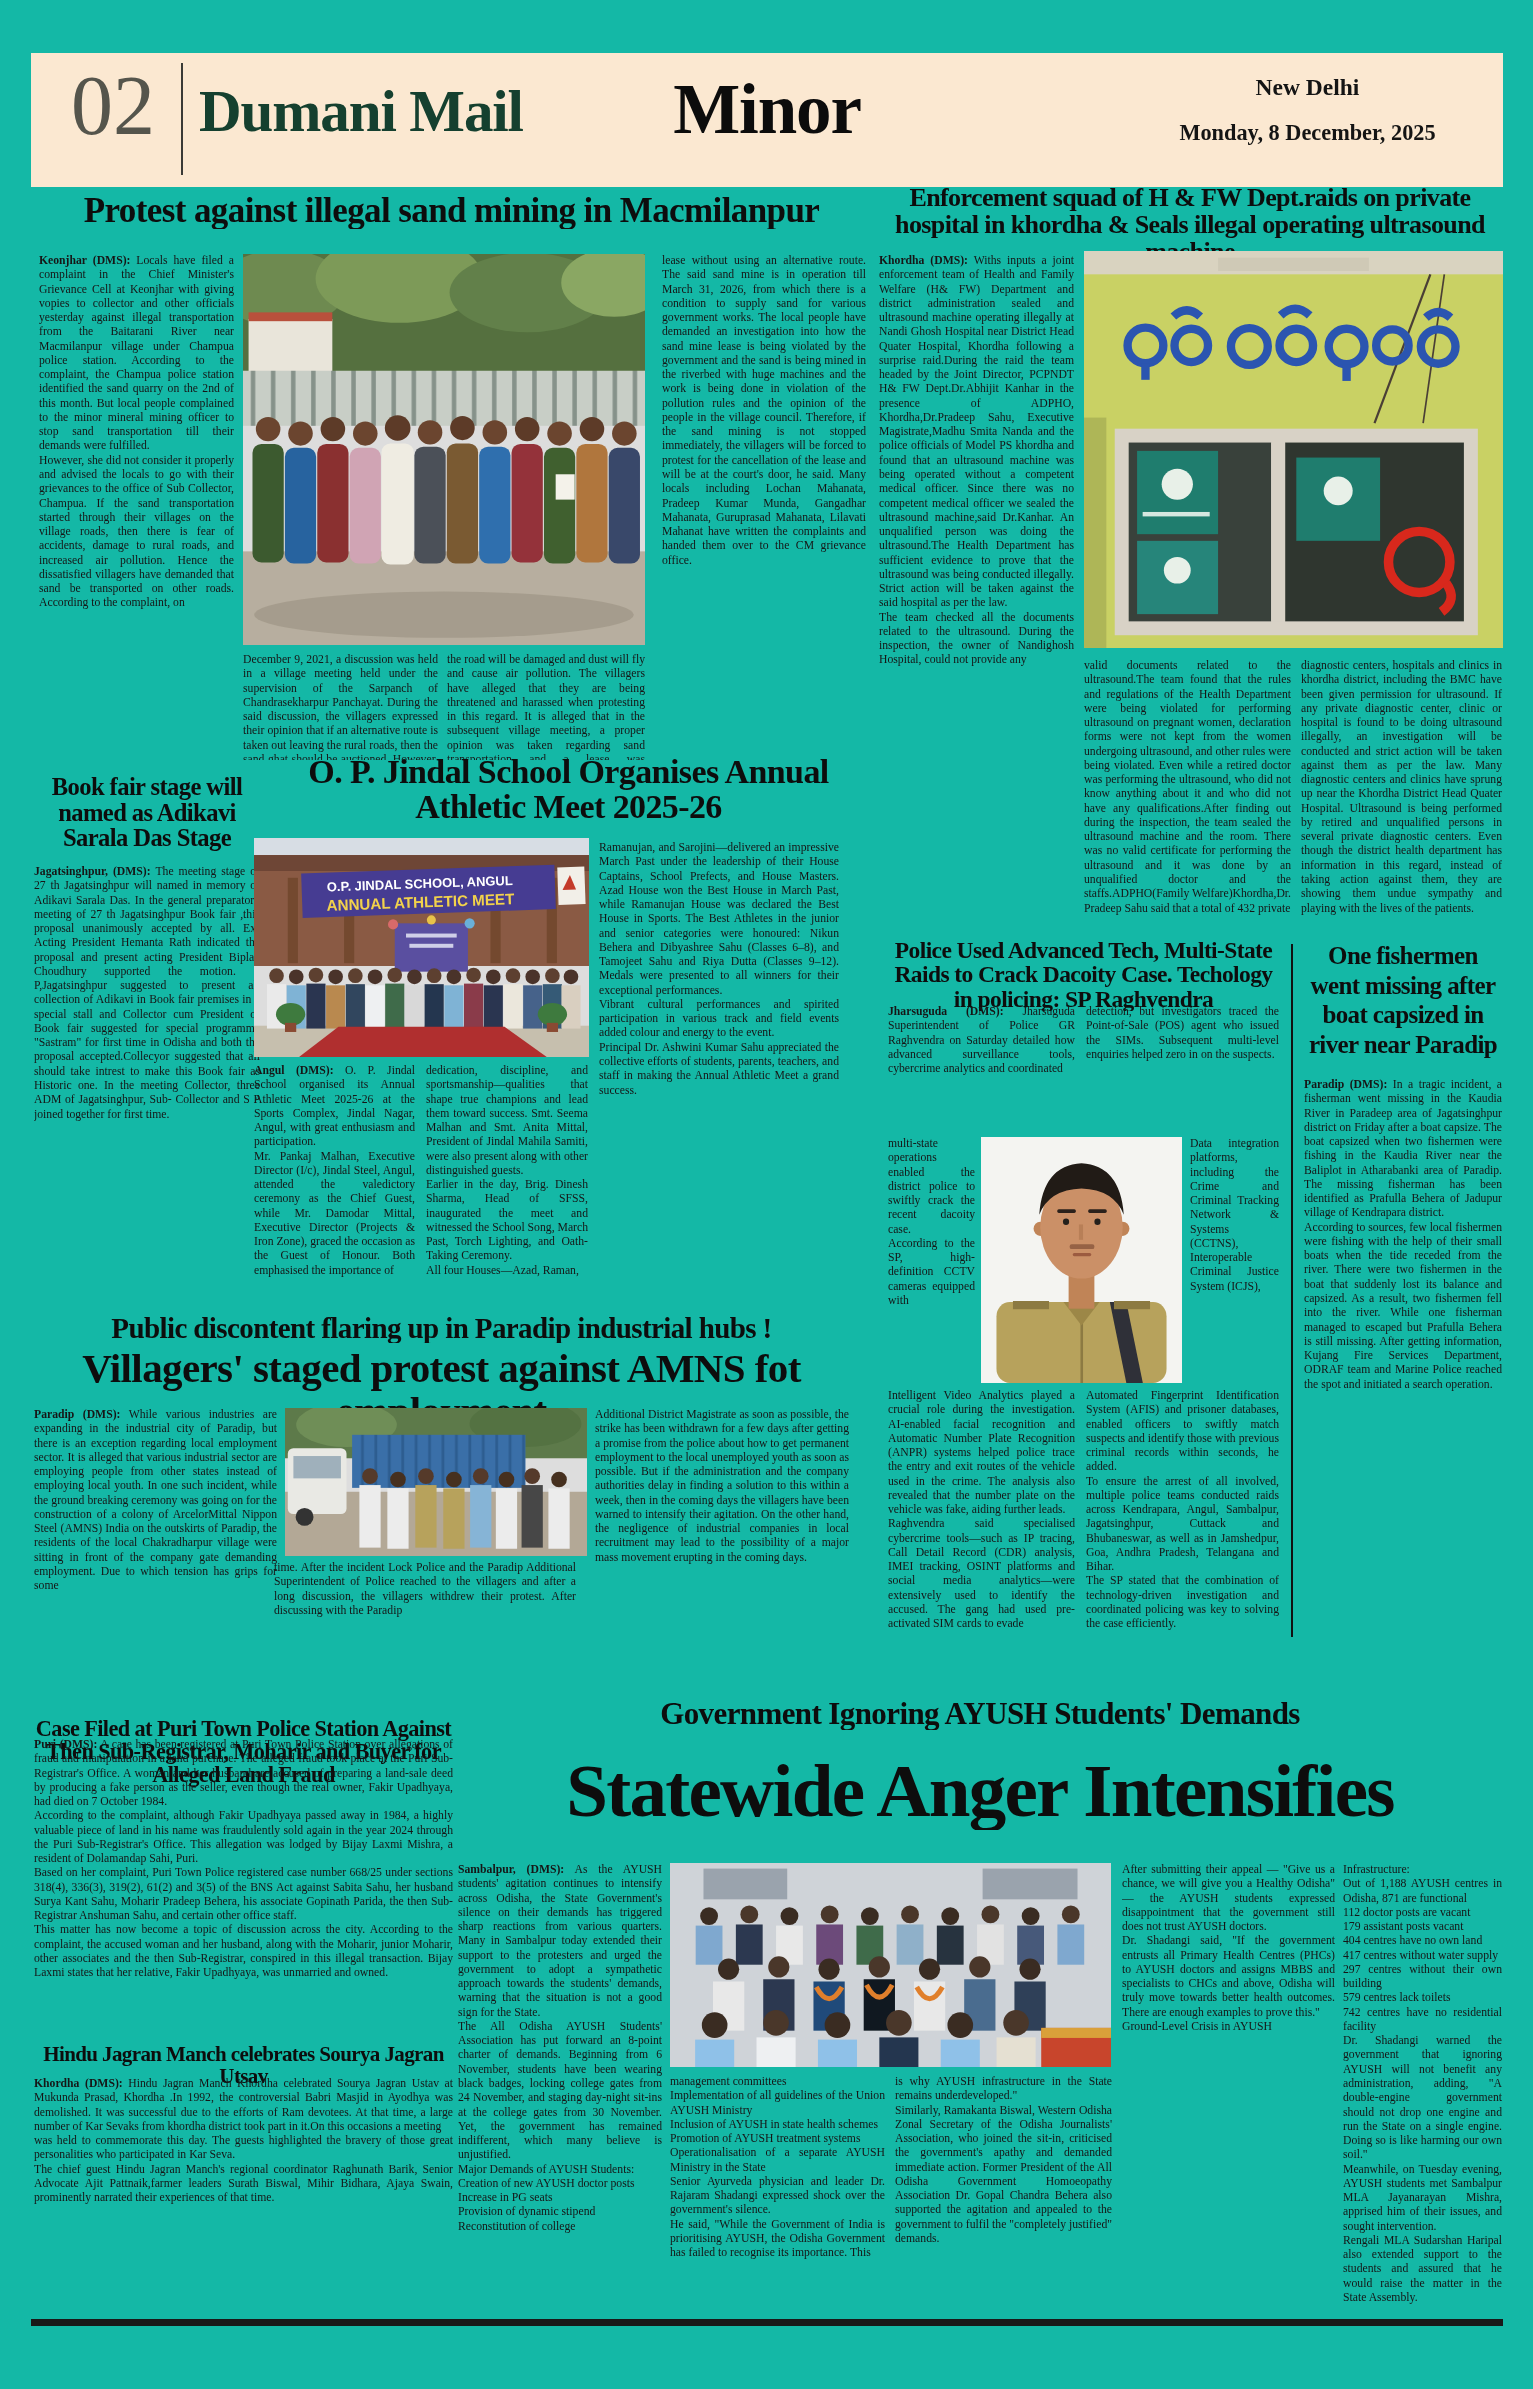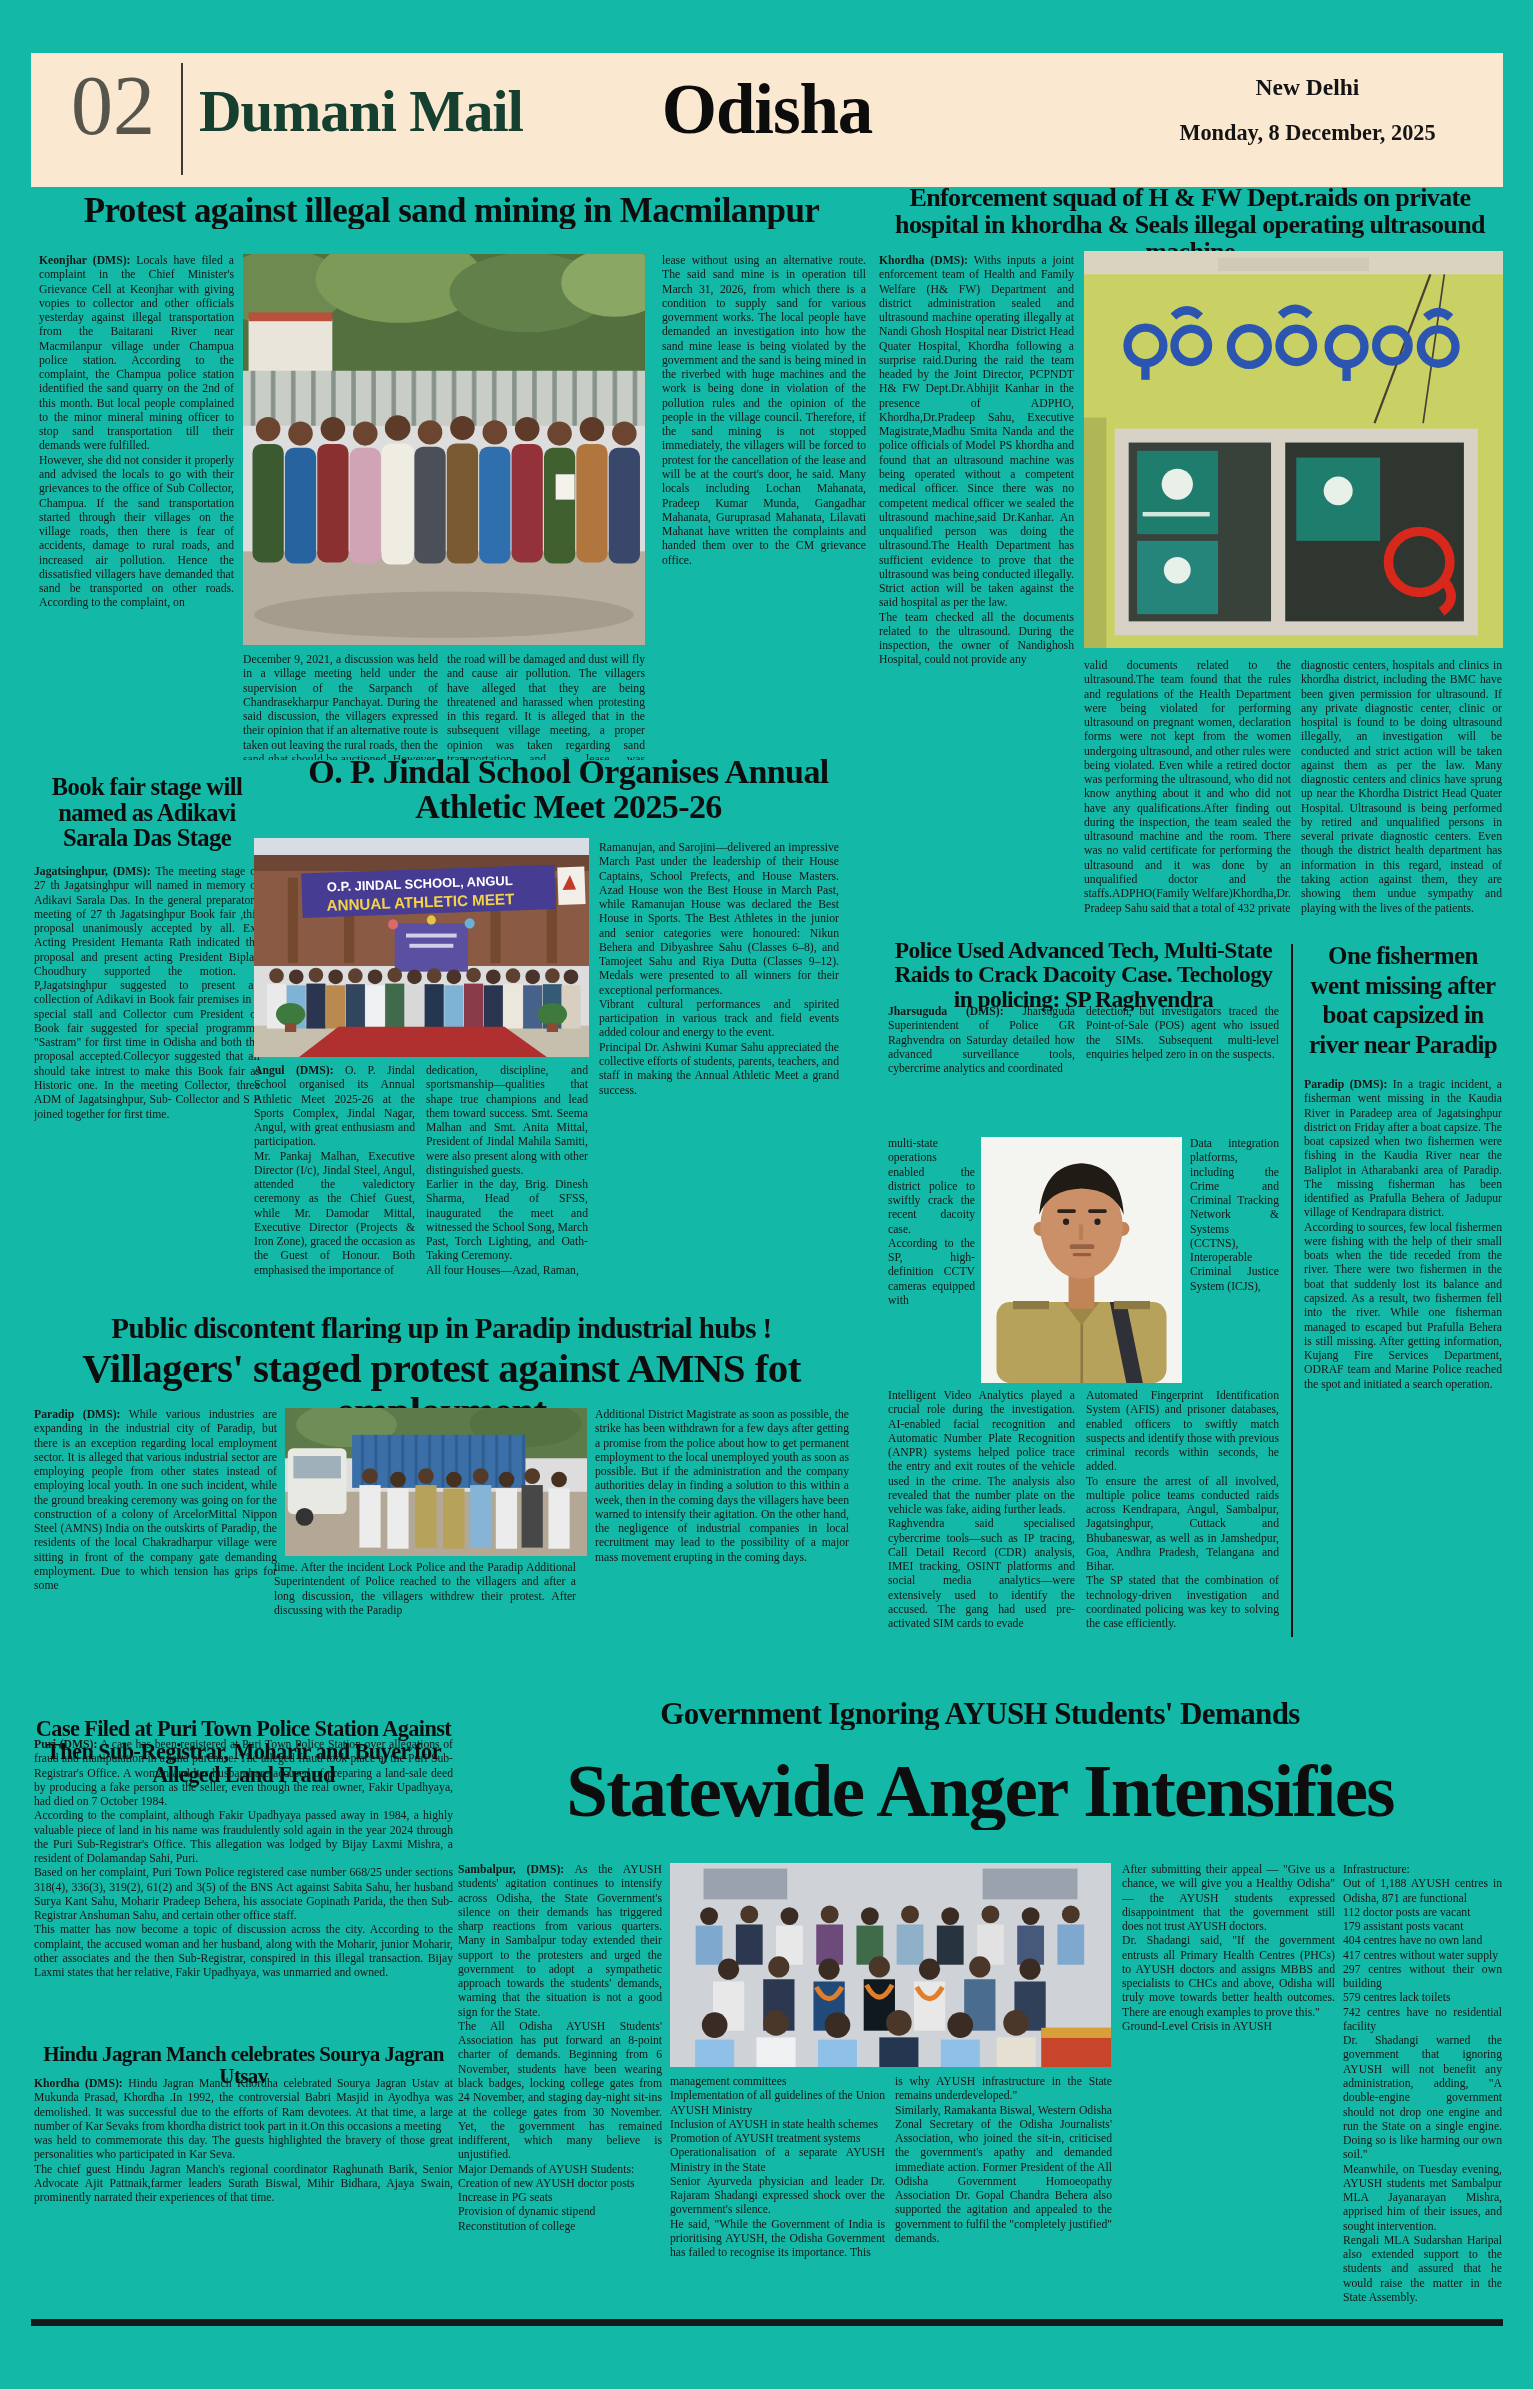--- a/index.html
+++ b/index.html
@@ -25,21 +25,21 @@
 </style>
 </head>
 <body>
 
 <div id="page">
 
   <div id="band">
     <div id="pageno">02</div>
     <div id="hdr-rule"></div>
     <div id="mast">Dumani Mail</div>
-    <div id="edition">Odisha</div>
+    <div id="edition">Minor</div>
     <div id="hdr-right">
       <div id="hdr-city">New Delhi</div>
       <div id="hdr-date">Monday, 8 December, 2025</div>
     </div>
   </div>
 
   <div class="hl" style="left:34px;top:193px;width:835px;font-size:35px;">Protest against illegal sand mining in Macmilanpur</div>
   <div class="col" style="left:39px;top:254px;width:195px;height:500px;"><b class="lead">Keonjhar (DMS):</b> <span>Locals have filed a complaint in the Chief Minister's Grievance Cell at Keonjhar with giving vopies to collector and other officials yesterday against illegal transportation from the Baitarani River near Macmilanpur village under Champua police station. According to the complaint, the Champua police station identified the sand quarry on the 2nd of this month. But local people complained to the minor mineral mining officer to stop sand transportation till their demands were fulfilled.
 However, she did not consider it properly and advised the locals to go with their grievances to the office of Sub Collector, Champua. If the sand transportation started through their villages on the village roads, then there is fear of accidents, damage to rural roads, and increased air pollution. Hence the dissatisfied villagers have demanded that sand be transported on other roads. According to the complaint, on</span></div>
   <div class="photo" style="left:243px;top:254px;width:402px;height:391px;">

